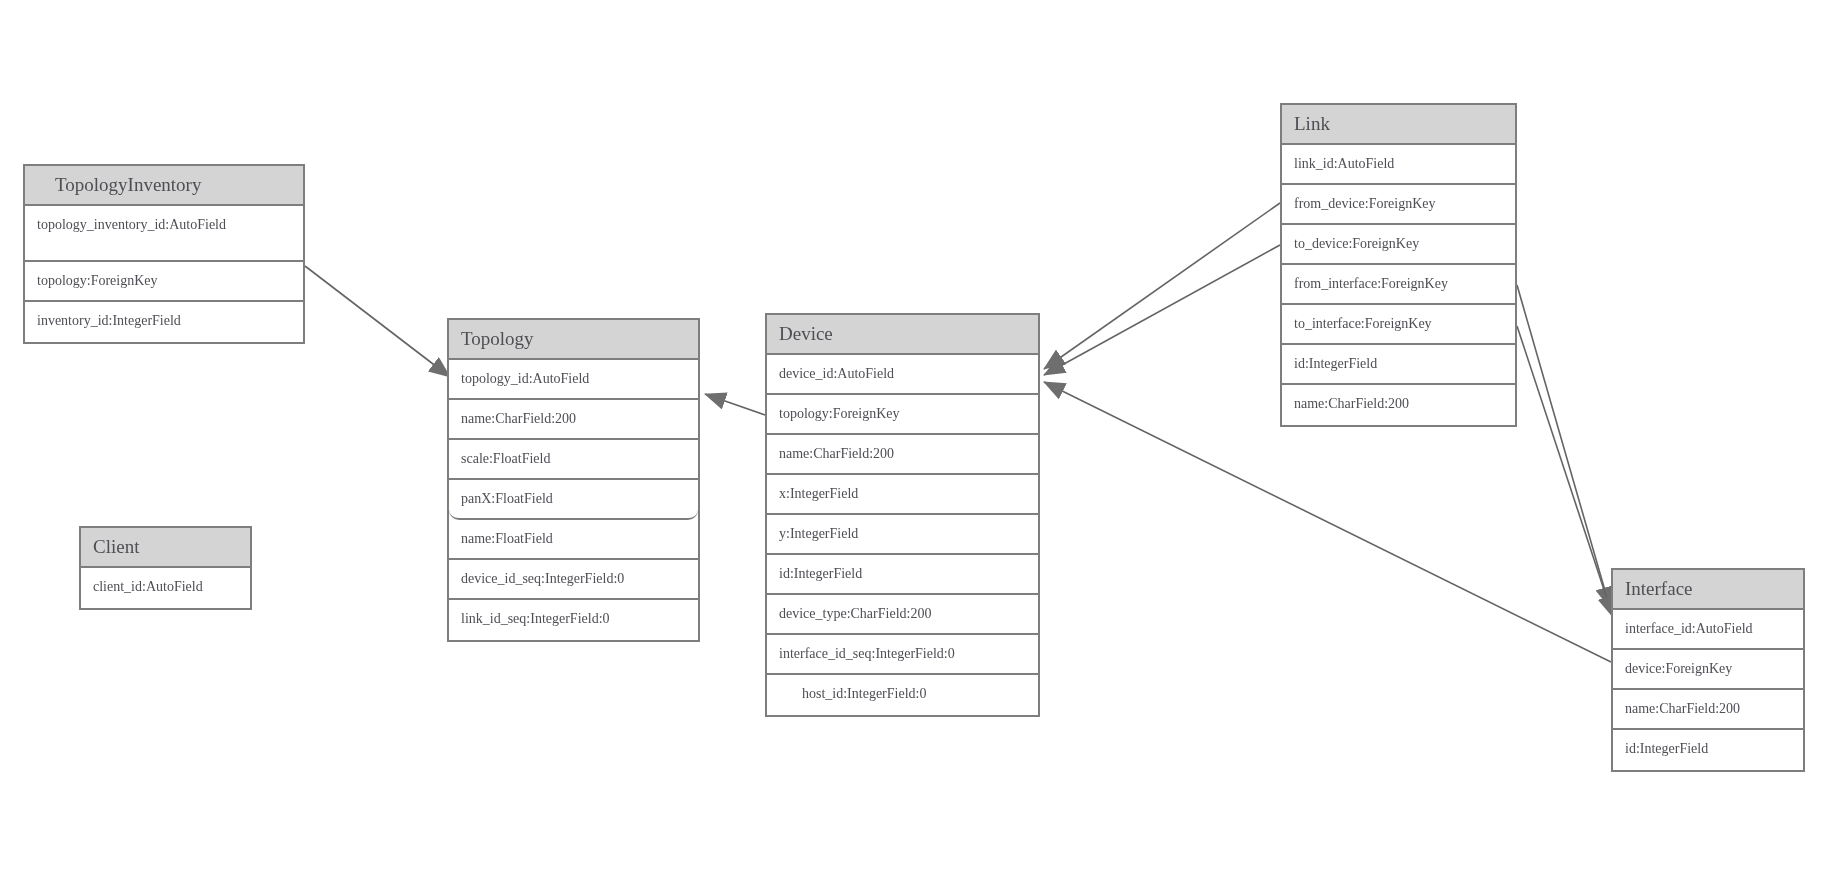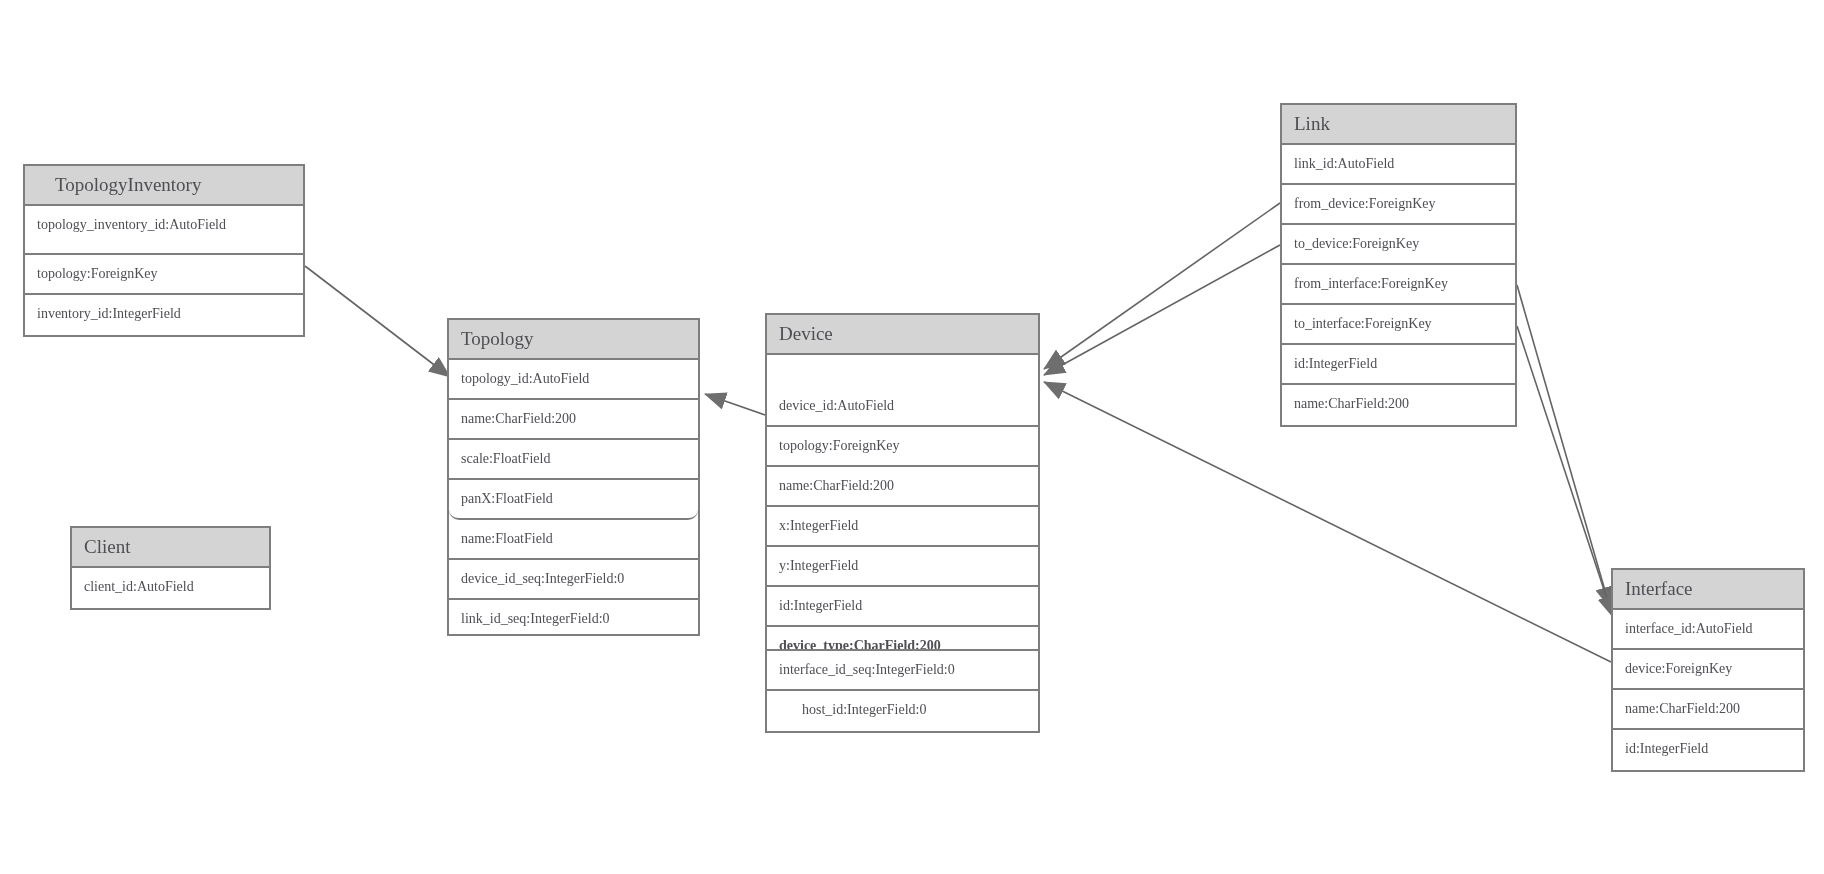--- a/index.html
+++ b/index.html
@@ -66,47 +66,47 @@
         <line x1="1280" y1="203" x2="1044" y2="369" stroke="#646464" stroke-width="1.6" marker-end="url(#arrowhead)"></line>
         <line x1="1280" y1="245" x2="1044" y2="375" stroke="#646464" stroke-width="1.6" marker-end="url(#arrowhead)"></line>
         <line x1="1611" y1="662" x2="1044" y2="382" stroke="#646464" stroke-width="1.6" marker-end="url(#arrowhead)"></line>
         <line x1="1517" y1="285" x2="1610" y2="608" stroke="#646464" stroke-width="1.6" marker-end="url(#arrowhead)"></line>
         <line x1="1517" y1="326" x2="1613" y2="617" stroke="#646464" stroke-width="1.6" marker-end="url(#arrowhead)"></line>
       </g>
   </svg>
 
 <div class="model-table" style="left: 23px; top: 164px; width: 282px;">
       <div class="tbl-header" style="height: 40px; padding-left: 30px;">TopologyInventory</div>
-      <div class="tbl-row" style="height: 49px;">topology_inventory_id:AutoField</div>
+      <div class="tbl-row" style="height: 56px;">topology_inventory_id:AutoField</div>
       <div class="tbl-row" style="height: 40px;">topology:ForeignKey</div>
       <div class="tbl-row" style="height: 40px;">inventory_id:IntegerField</div>
     </div>
     <div class="model-table" style="left: 447px; top: 318px; width: 253px;">
       <div class="tbl-header" style="height: 40px;">Topology</div>
       <div class="tbl-row" style="height: 40px;">topology_id:AutoField</div>
       <div class="tbl-row" style="height: 40px;">name:CharField:200</div>
       <div class="tbl-row" style="height: 40px;">scale:FloatField</div>
       <div class="tbl-row" style="height: 40px; border-radius: 10px;">panX:FloatField</div>
       <div class="tbl-row" style="height: 40px;">name:FloatField</div>
       <div class="tbl-row" style="height: 40px;">device_id_seq:IntegerField:0</div>
-      <div class="tbl-row" style="height: 34px;">link_id_seq:IntegerField:0</div>
+      <div class="tbl-row" style="height: 40px;">link_id_seq:IntegerField:0</div>
     </div>
-    <div class="model-table" style="left: 70px; top: 526px; width: 201px;">
+    <div class="model-table" style="left: 79px; top: 526px; width: 173px;">
       <div class="tbl-header" style="height: 40px;">Client</div>
       <div class="tbl-row" style="height: 40px;">client_id:AutoField</div>
     </div>
     <div class="model-table" style="left: 765px; top: 313px; width: 275px;">
       <div class="tbl-header" style="height: 40px;">Device</div>
-      <div class="tbl-row" style="height: 40px; margin-top: 32px;">device_id:AutoField</div>
+      <div class="tbl-row" style="height: 40px;">device_id:AutoField</div>
       <div class="tbl-row" style="height: 40px;">topology:ForeignKey</div>
       <div class="tbl-row" style="height: 40px;">name:CharField:200</div>
       <div class="tbl-row" style="height: 40px;">x:IntegerField</div>
       <div class="tbl-row" style="height: 40px;">y:IntegerField</div>
       <div class="tbl-row" style="height: 40px;">id:IntegerField</div>
-      <div class="tbl-row" style="height: 24px; font-weight: bold;">device_type:CharField:200</div>
+      <div class="tbl-row" style="height: 40px;">device_type:CharField:200</div>
       <div class="tbl-row" style="height: 40px;">interface_id_seq:IntegerField:0</div>
       <div class="tbl-row" style="height: 40px; padding-left: 35px;">host_id:IntegerField:0</div>
     </div>
     <div class="model-table" style="left: 1280px; top: 103px; width: 237px;">
       <div class="tbl-header" style="height: 40px;">Link</div>
       <div class="tbl-row" style="height: 40px;">link_id:AutoField</div>
       <div class="tbl-row" style="height: 40px;">from_device:ForeignKey</div>
       <div class="tbl-row" style="height: 40px;">to_device:ForeignKey</div>
       <div class="tbl-row" style="height: 40px;">from_interface:ForeignKey</div>
       <div class="tbl-row" style="height: 40px;">to_interface:ForeignKey</div>

